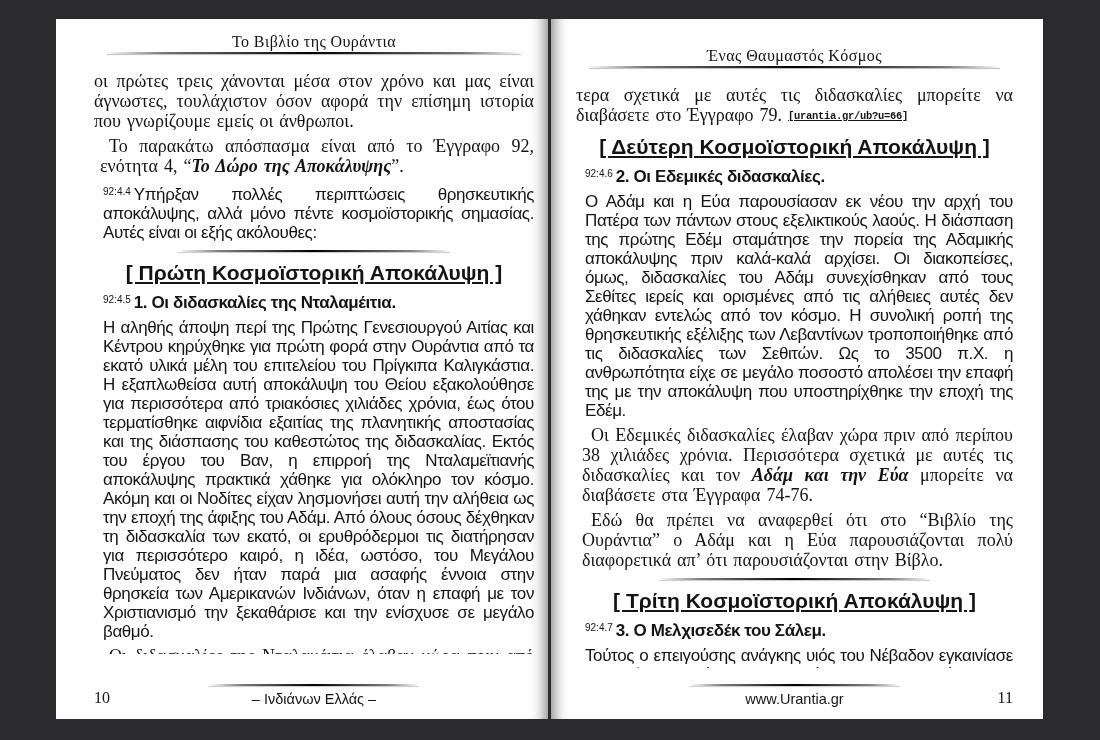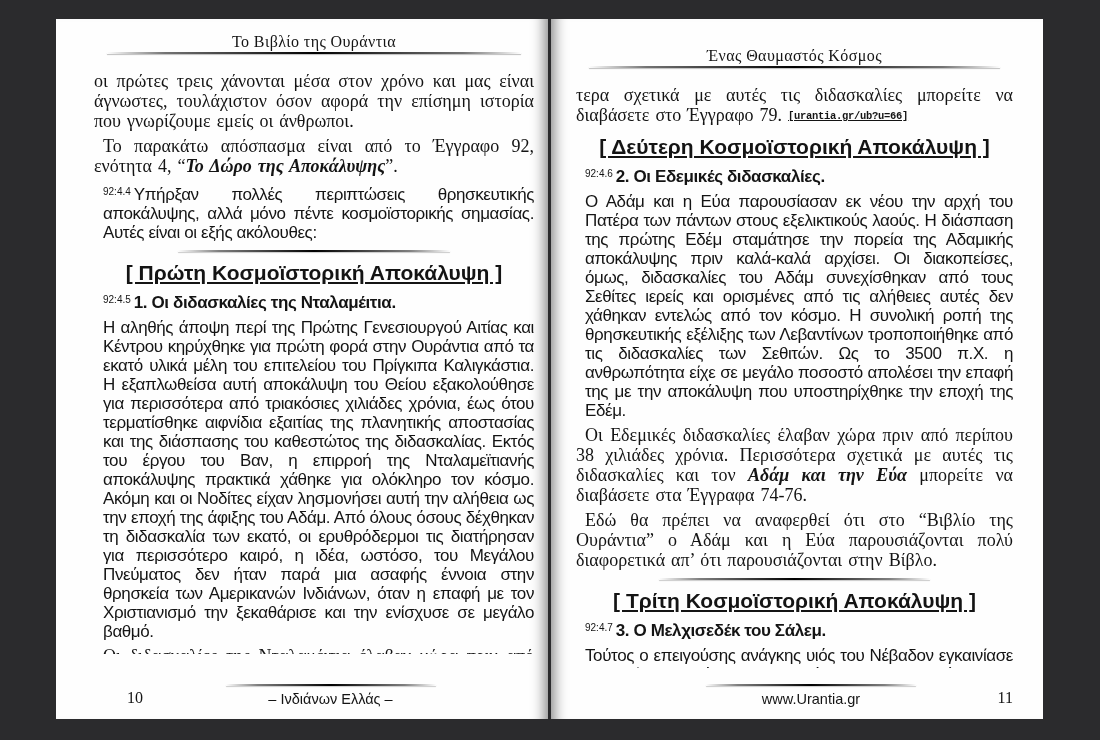--- a/index.html
+++ b/index.html
@@ -29,21 +29,21 @@
   }
 
   .content{height:588px;overflow:hidden;}
 
   .para{margin:0;text-align:justify;}
   .serif{
     font-family:"Liberation Serif",serif;
     font-size:18px;line-height:20px;word-spacing:1.5px;
     margin-top:5px;
   }
-  .serif.indent{text-indent:9px;}
+  .serif.indent{text-indent:9px;margin-left:6px;}
   .sans{
     font-family:"Liberation Sans",sans-serif;
     font-size:17px;line-height:19px;letter-spacing:-0.4px;
     margin-left:9px;margin-top:6px;
   }
   .sans.title{font-weight:bold;text-align:left;margin-top:1px;}
   .sup{
     font-family:"Liberation Sans",sans-serif;font-size:10px;
     vertical-align:5px;margin-right:3px;letter-spacing:0;font-weight:normal;
   }
@@ -60,21 +60,21 @@
   }
   .rule-sep{
     height:2px;width:62%;margin:8px auto 2px;
     background:linear-gradient(90deg,rgba(0,0,0,0) 0%,rgba(0,0,0,0.5) 15%,#000 50%,rgba(0,0,0,0.5) 85%,rgba(0,0,0,0) 100%);
     box-shadow:0 1px 1px rgba(0,0,0,0.2);
   }
 
   .footer{position:absolute;bottom:12px;display:flex;align-items:flex-end;}
   .page.left .footer{left:38px;right:14px;}
   .page.right .footer{left:25px;right:30px;}
-  .footer .slot{flex:1;margin-left:33px;}
+  .footer .slot{flex:1;}
   .footer-center{text-align:center;font-family:"Liberation Sans",sans-serif;font-size:14.5px;}
   .footer-rule{
     height:2px;width:210px;margin:0 auto 5px;
     background:linear-gradient(90deg,rgba(0,0,0,0) 0%,rgba(0,0,0,0.5) 15%,#000 50%,rgba(0,0,0,0.5) 85%,rgba(0,0,0,0) 100%);
     box-shadow:0 1px 1px rgba(0,0,0,0.2);
   }
   .pageno{font-family:"Liberation Serif",serif;font-size:16px;}
   .pageno.pl{text-align:left;}
   .pageno.pr{text-align:right;}
 </style>

